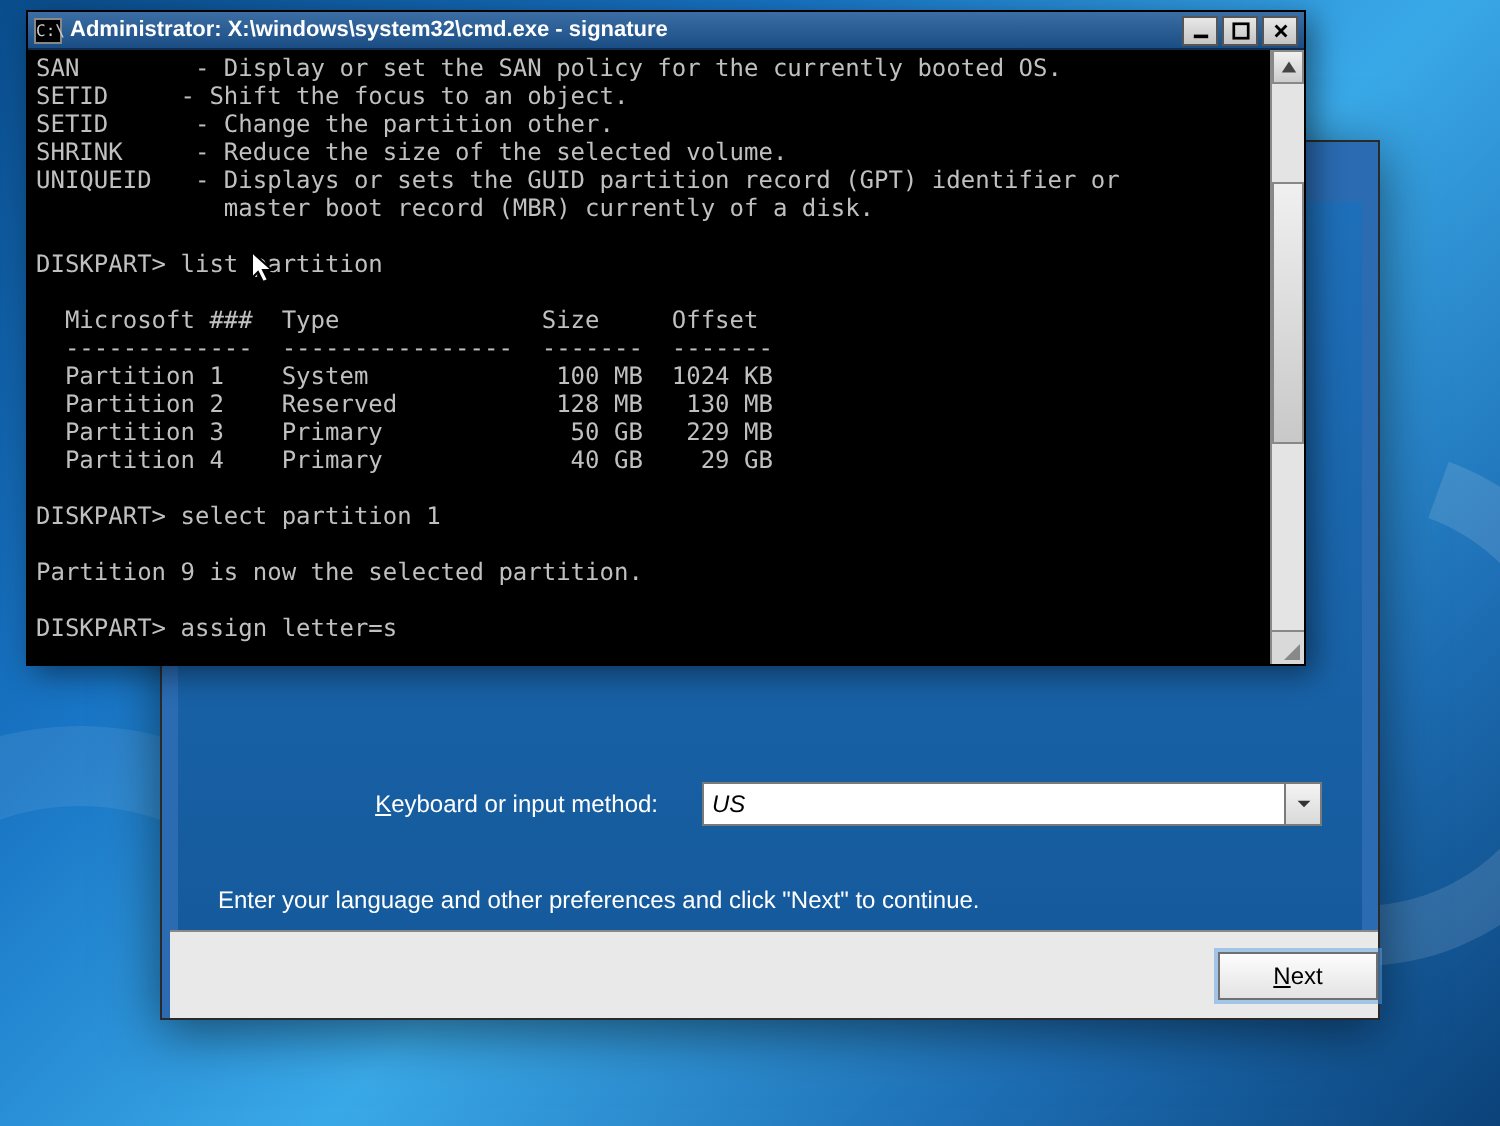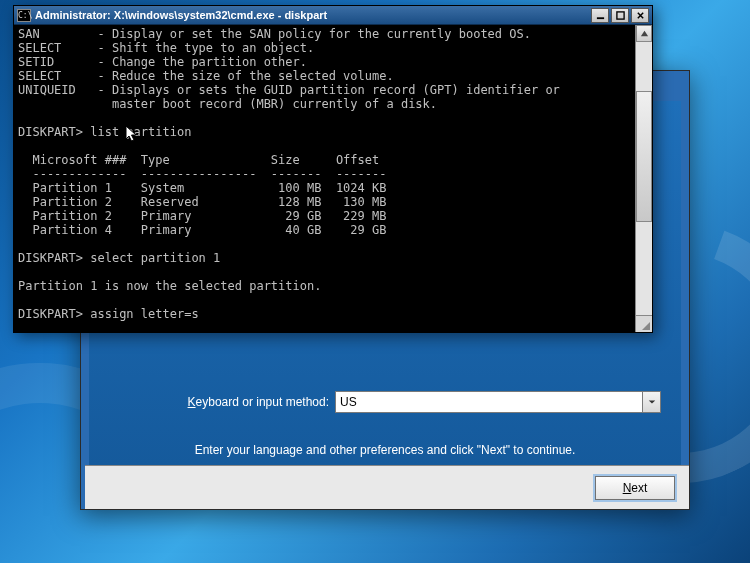--- a/index.html
+++ b/index.html
@@ -52,50 +52,50 @@
     box-shadow: 0 6px 25px rgba(0,0,0,0.5);
   }
   .setup-body {
     position: absolute;
     left: 8px; right: 8px; top: 30px; bottom: 44px;
     background: linear-gradient(180deg, #1e6fb9 0%, #155a9c 100%);
     color: #fff;
     font-size: 12px;
     padding: 290px 20px 0 20px;
   }
-  .kb-row { display: flex; align-items: center; gap: 6px; margin-bottom: 30px; }
+  .kb-row { display: flex; align-items: center; gap: 22px; margin-bottom: 30px; }
   .kb-label { font-size: 12px; text-align: right; width: 220px; }
   .kb-label span.u { text-decoration: underline; }
   .kb-select {
     flex: 1;
     height: 22px;
     background: #fff;
     border: 1px solid #7a7a7a;
     display: flex;
     align-items: center;
     padding: 0 4px;
     color: #000;
     font-size: 12px;
     position: relative;
+    font-style: italic;
   }
   .kb-select .caret {
     position: absolute; right: 0; top: 0; bottom: 0; width: 18px;
     border-left: 1px solid #7a7a7a;
     background: linear-gradient(#f4f4f4, #d9d9d9);
     display: flex; align-items: center; justify-content: center;
   }
   .kb-select .caret svg { width: 8px; height: 8px; }
-  .instruct { text-align: center; font-size: 12px; margin-top: 10px; color:#fff;}
+  .instruct { font-size: 12px; margin-top: 10px; color:#fff;}
   .copyright { font-size: 11px; margin-top: 28px; color: #dae9f7;}
   .setup-footer {
     position: absolute; left: 4px; right: 0; bottom: 0; height: 44px;
     background: #e9e9e9;
     border-top: 1px solid #888;
     display: flex; align-items: center; justify-content: flex-end;
-    padding-right: 14px;
   }
   .next-btn {
     width: 80px; height: 24px;
     background: linear-gradient(#fdfdfd,#e3e3e3);
     border: 1px solid #707070;
     font-size: 12px;
     display: flex; align-items: center; justify-content: center;
     box-shadow: 0 0 0 2px rgba(90,160,230,0.5);
   }
   .next-btn span.u { text-decoration: underline; }
@@ -220,58 +220,58 @@
   <div class="setup-footer">
     <div class="next-btn">
       <span><span class="u">N</span><span>ext</span></span>
     </div>
   </div>
 </div>
 
 <div class="cmd-window">
   <div class="cmd-titlebar">
     <div class="cmd-icon">C:\</div>
-    <div class="cmd-title">Administrator: X:\windows\system32\cmd.exe - diskpart</div>
+    <div class="cmd-title">Administrator: X:\windows\system32\cmd.exe - signature</div>
     <div class="cmd-btns">
       <div class="cmd-btn">
         <svg viewBox="0 0 10 10">
             <rect x="1" y="7" width="8" height="2" fill="#000"></rect>
           </svg>
       </div>
       <div class="cmd-btn">
         <svg viewBox="0 0 10 10">
             <rect x="1" y="1" width="8" height="8" fill="none" stroke="#000" stroke-width="1.5"></rect>
           </svg>
       </div>
       <div class="cmd-btn">
         <svg viewBox="0 0 10 10">
             <path d="M2 2 L8 8 M8 2 L2 8" stroke="#000" stroke-width="1.6"></path>
           </svg>
       </div>
     </div>
   </div>
   <div class="cmd-client"><span>SAN        - Display or set the SAN policy for the currently booted OS.</span>
-<span>SELECT     - Shift the type to an object.</span>
+<span>SETID     - Shift the focus to an object.</span>
 <span>SETID      - Change the partition other.</span>
-<span>SELECT     - Reduce the size of the selected volume.</span>
+<span>SHRINK     - Reduce the size of the selected volume.</span>
 <span>UNIQUEID   - Displays or sets the GUID partition record (GPT) identifier or</span>
 <span>             master boot record (MBR) currently of a disk.</span>
 
 <span>DISKPART&gt; list partition</span>
 
 <span>  Microsoft ###  Type              Size     Offset</span>
 <span>  -------------  ----------------  -------  -------</span>
 <span>  Partition 1    System             100 MB  1024 KB</span>
 <span>  Partition 2    Reserved           128 MB   130 MB</span>
-<span>  Partition 2    Primary             29 GB   229 MB</span>
+<span>  Partition 3    Primary             50 GB   229 MB</span>
 <span>  Partition 4    Primary             40 GB    29 GB</span>
 
 <span>DISKPART&gt; select partition 1</span>
 
-<span>Partition 1 is now the selected partition.</span>
+<span>Partition 9 is now the selected partition.</span>
 
 <span>DISKPART&gt; assign letter=s</span>
 
 
 
 
     <div class="cmd-scroll">
       <div class="sb-btn">
         <svg viewBox="0 0 10 10" width="9" height="9">
             <path d="M5 2 L9 8 L1 8 Z" fill="#444"></path>

